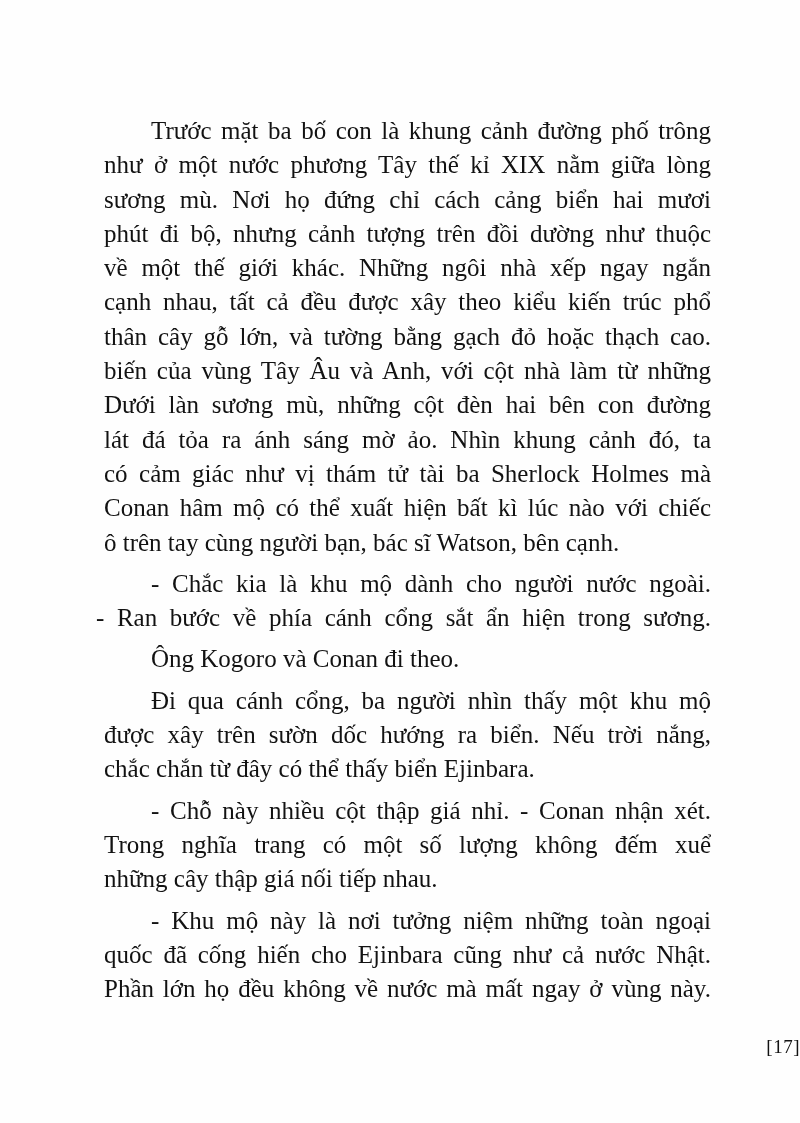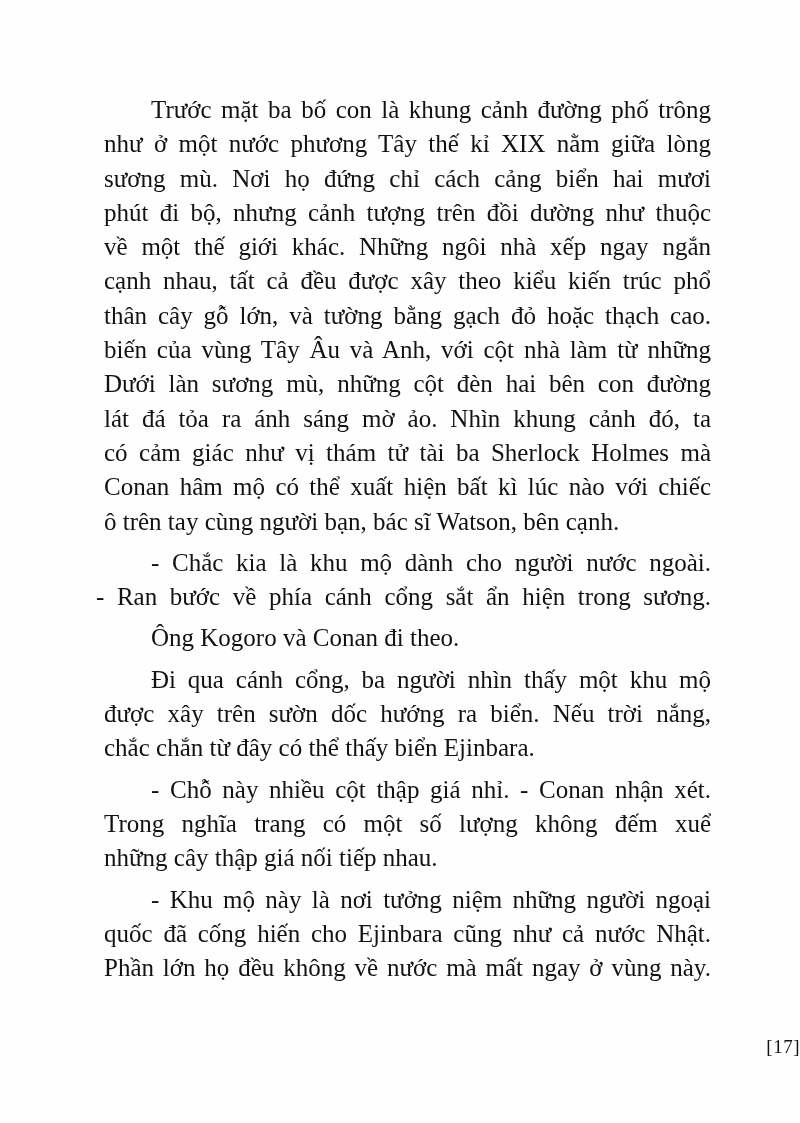--- a/index.html
+++ b/index.html
@@ -31,20 +31,21 @@
     white-space: normal;
     height: 34.3px;
     overflow: visible;
   }
   .ln.end {
     text-align: center;
     text-align-last: left;
   }
   .ln.indent {
     text-indent: 47px;
+    margin-top: 21px;
   }
   .ln.gap {
     margin-top: 7px;
   }
   .ln.hang {
     margin-left: -8px;
     width: 615px;
   }
   .page-number {
     position: absolute;
@@ -82,19 +83,19 @@
     <div class="ln indent end gap">Ông Kogoro và Conan đi theo.</div>
 
     <div class="ln indent gap">Đi qua cánh cổng, ba người nhìn thấy một khu mộ</div>
     <div class="ln">được xây trên sườn dốc hướng ra biển. Nếu trời nắng,</div>
     <div class="ln end">chắc chắn từ đây có thể thấy biển Ejinbara.</div>
 
     <div class="ln indent gap">- Chỗ này nhiều cột thập giá nhỉ. - Conan nhận xét.</div>
     <div class="ln">Trong nghĩa trang có một số lượng không đếm xuể</div>
     <div class="ln end">những cây thập giá nối tiếp nhau.</div>
 
-    <div class="ln indent gap">- Khu mộ này là nơi tưởng niệm những người ngoại</div>
+    <div class="ln indent gap">- Khu mộ này là nơi tưởng niệm những toàn ngoại</div>
     <div class="ln">quốc đã cống hiến cho Ejinbara cũng như cả nước Nhật.</div>
     <div class="ln">Phần lớn họ đều không về nước mà mất ngay ở vùng này.</div>
   </main>
 
   <div class="page-number">[17]</div>
 </div>
 
 </body></html>

